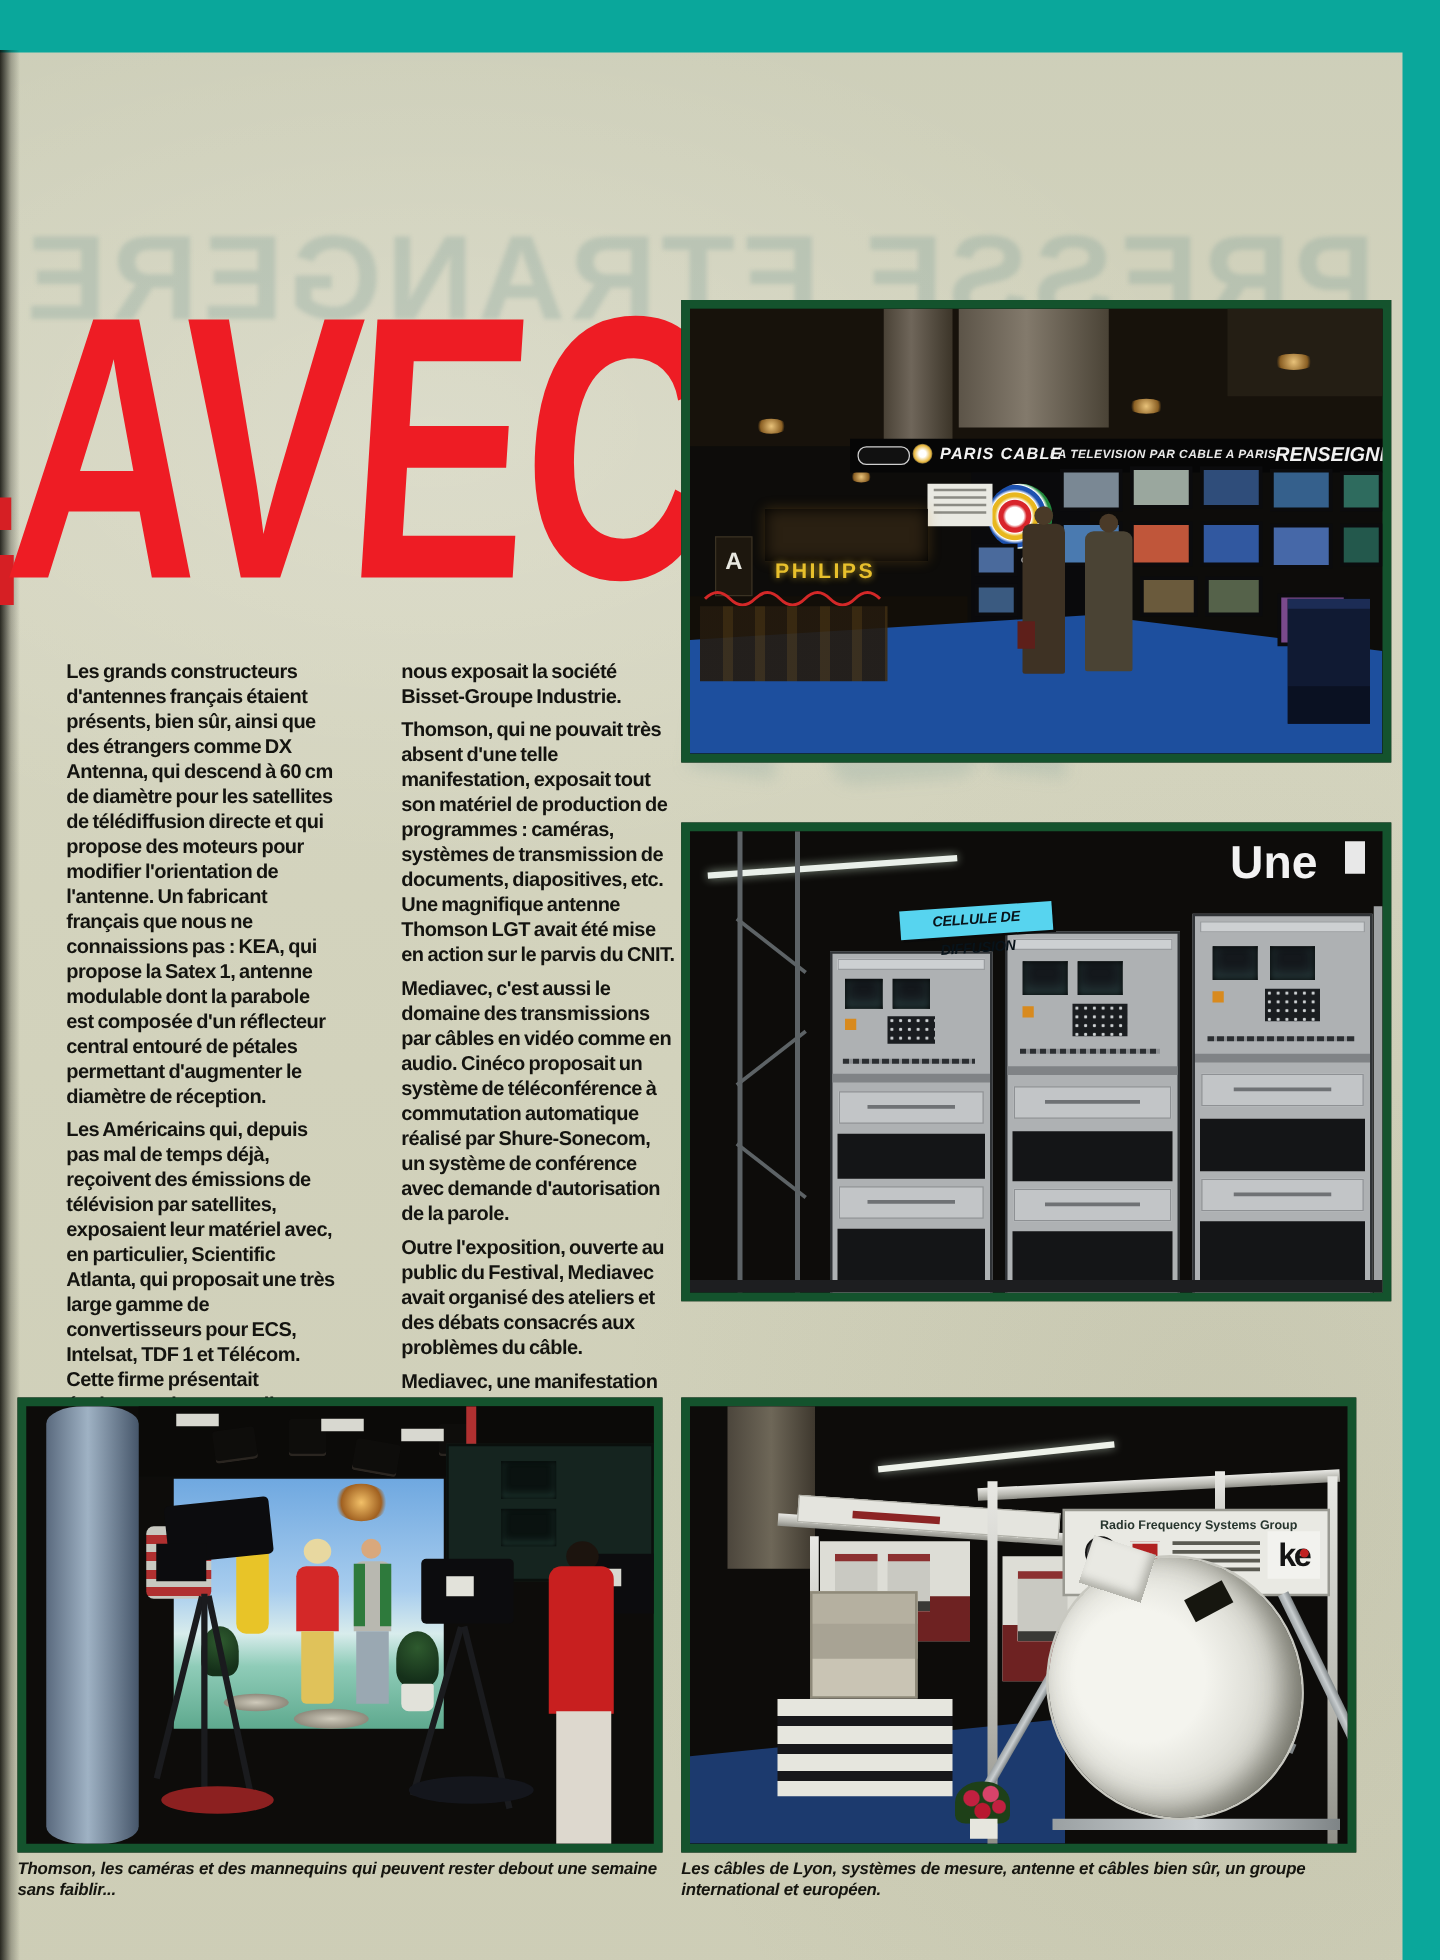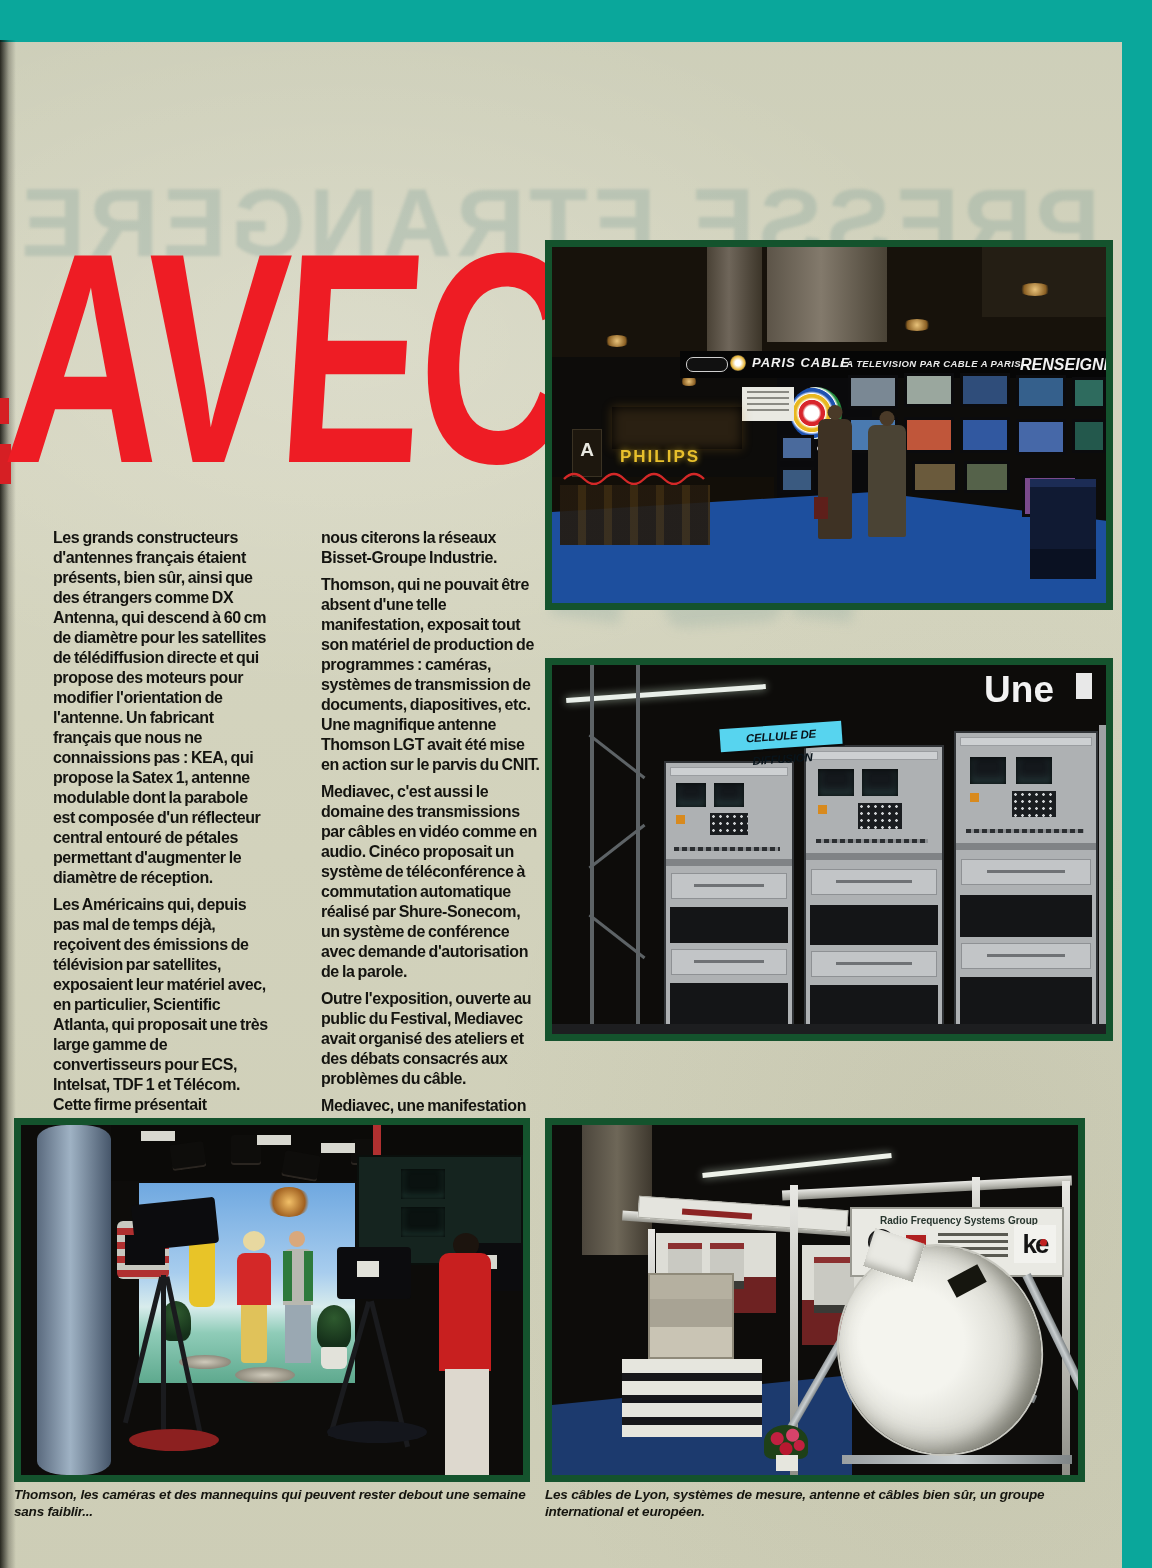--- a/index.html
+++ b/index.html
@@ -200,22 +200,22 @@
   <div class="gblob gb3"></div>
 
   <h1 class="headline">AVEC</h1>
 
   <div class="col col-l">
     <p>Les grands constructeurs d'antennes français étaient présents, bien sûr, ainsi que des étrangers comme DX Antenna, qui descend à 60 cm de diamètre pour les satellites de télédiffusion directe et qui propose des moteurs pour modifier l'orientation de l'antenne. Un fabricant français que nous ne connaissions pas : KEA, qui propose la Satex 1, antenne modulable dont la parabole est composée d'un réflecteur central entouré de pétales permettant d'augmenter le diamètre de réception.</p>
     <p>Les Américains qui, depuis pas mal de temps déjà, reçoivent des émissions de télévision par satellites, exposaient leur matériel avec, en particulier, Scientific Atlanta, qui proposait une très large gamme de convertisseurs pour ECS, Intelsat, TDF 1 et Télécom. Cette firme présentait également des appareils pour la constitution de réseaux câblés.</p>
     <p>Parmi les autres exposants d'équipements pour la télévision par satellite,</p>
   </div>
   <div class="col col-r">
-    <p>nous citerons la réseaux Bisset-Groupe Industrie.</p>
-    <p>Thomson, qui ne pouvait être absent d'une telle manifestation, exposait tout son matériel de production de programmes : caméras, systèmes de transmission de documents, diapositives, etc. Une magnifique antenne Thomson LGT avait été mise en action sur le parvis du CNIT.</p>
+    <p>nous exposait la société Bisset-Groupe Industrie.</p>
+    <p>Thomson, qui ne pouvait très absent d'une telle manifestation, exposait tout son matériel de production de programmes : caméras, systèmes de transmission de documents, diapositives, etc. Une magnifique antenne Thomson LGT avait été mise en action sur le parvis du CNIT.</p>
     <p>Mediavec, c'est aussi le domaine des transmissions par câbles en vidéo comme en audio. Cinéco proposait un système de téléconférence à commutation automatique réalisé par Shure-Sonecom, un système de conférence avec demande d'autorisation de la parole.</p>
     <p>Outre l'exposition, ouverte au public du Festival, Mediavec avait organisé des ateliers et des débats consacrés aux problèmes du câble.</p>
     <p>Mediavec, une manifestation très ciblée sur des technologies d'actualité. Une exposition très intéressante sur les techniques de la communication.</p>
   </div>
 
   <div class="photo ph1">
     <div class="abs p1-ceiling"></div>
     <div class="abs pillar p1-pil1"></div>
     <div class="abs pillar p1-pil2"></div>
     <div class="abs p1-pil3"></div>

